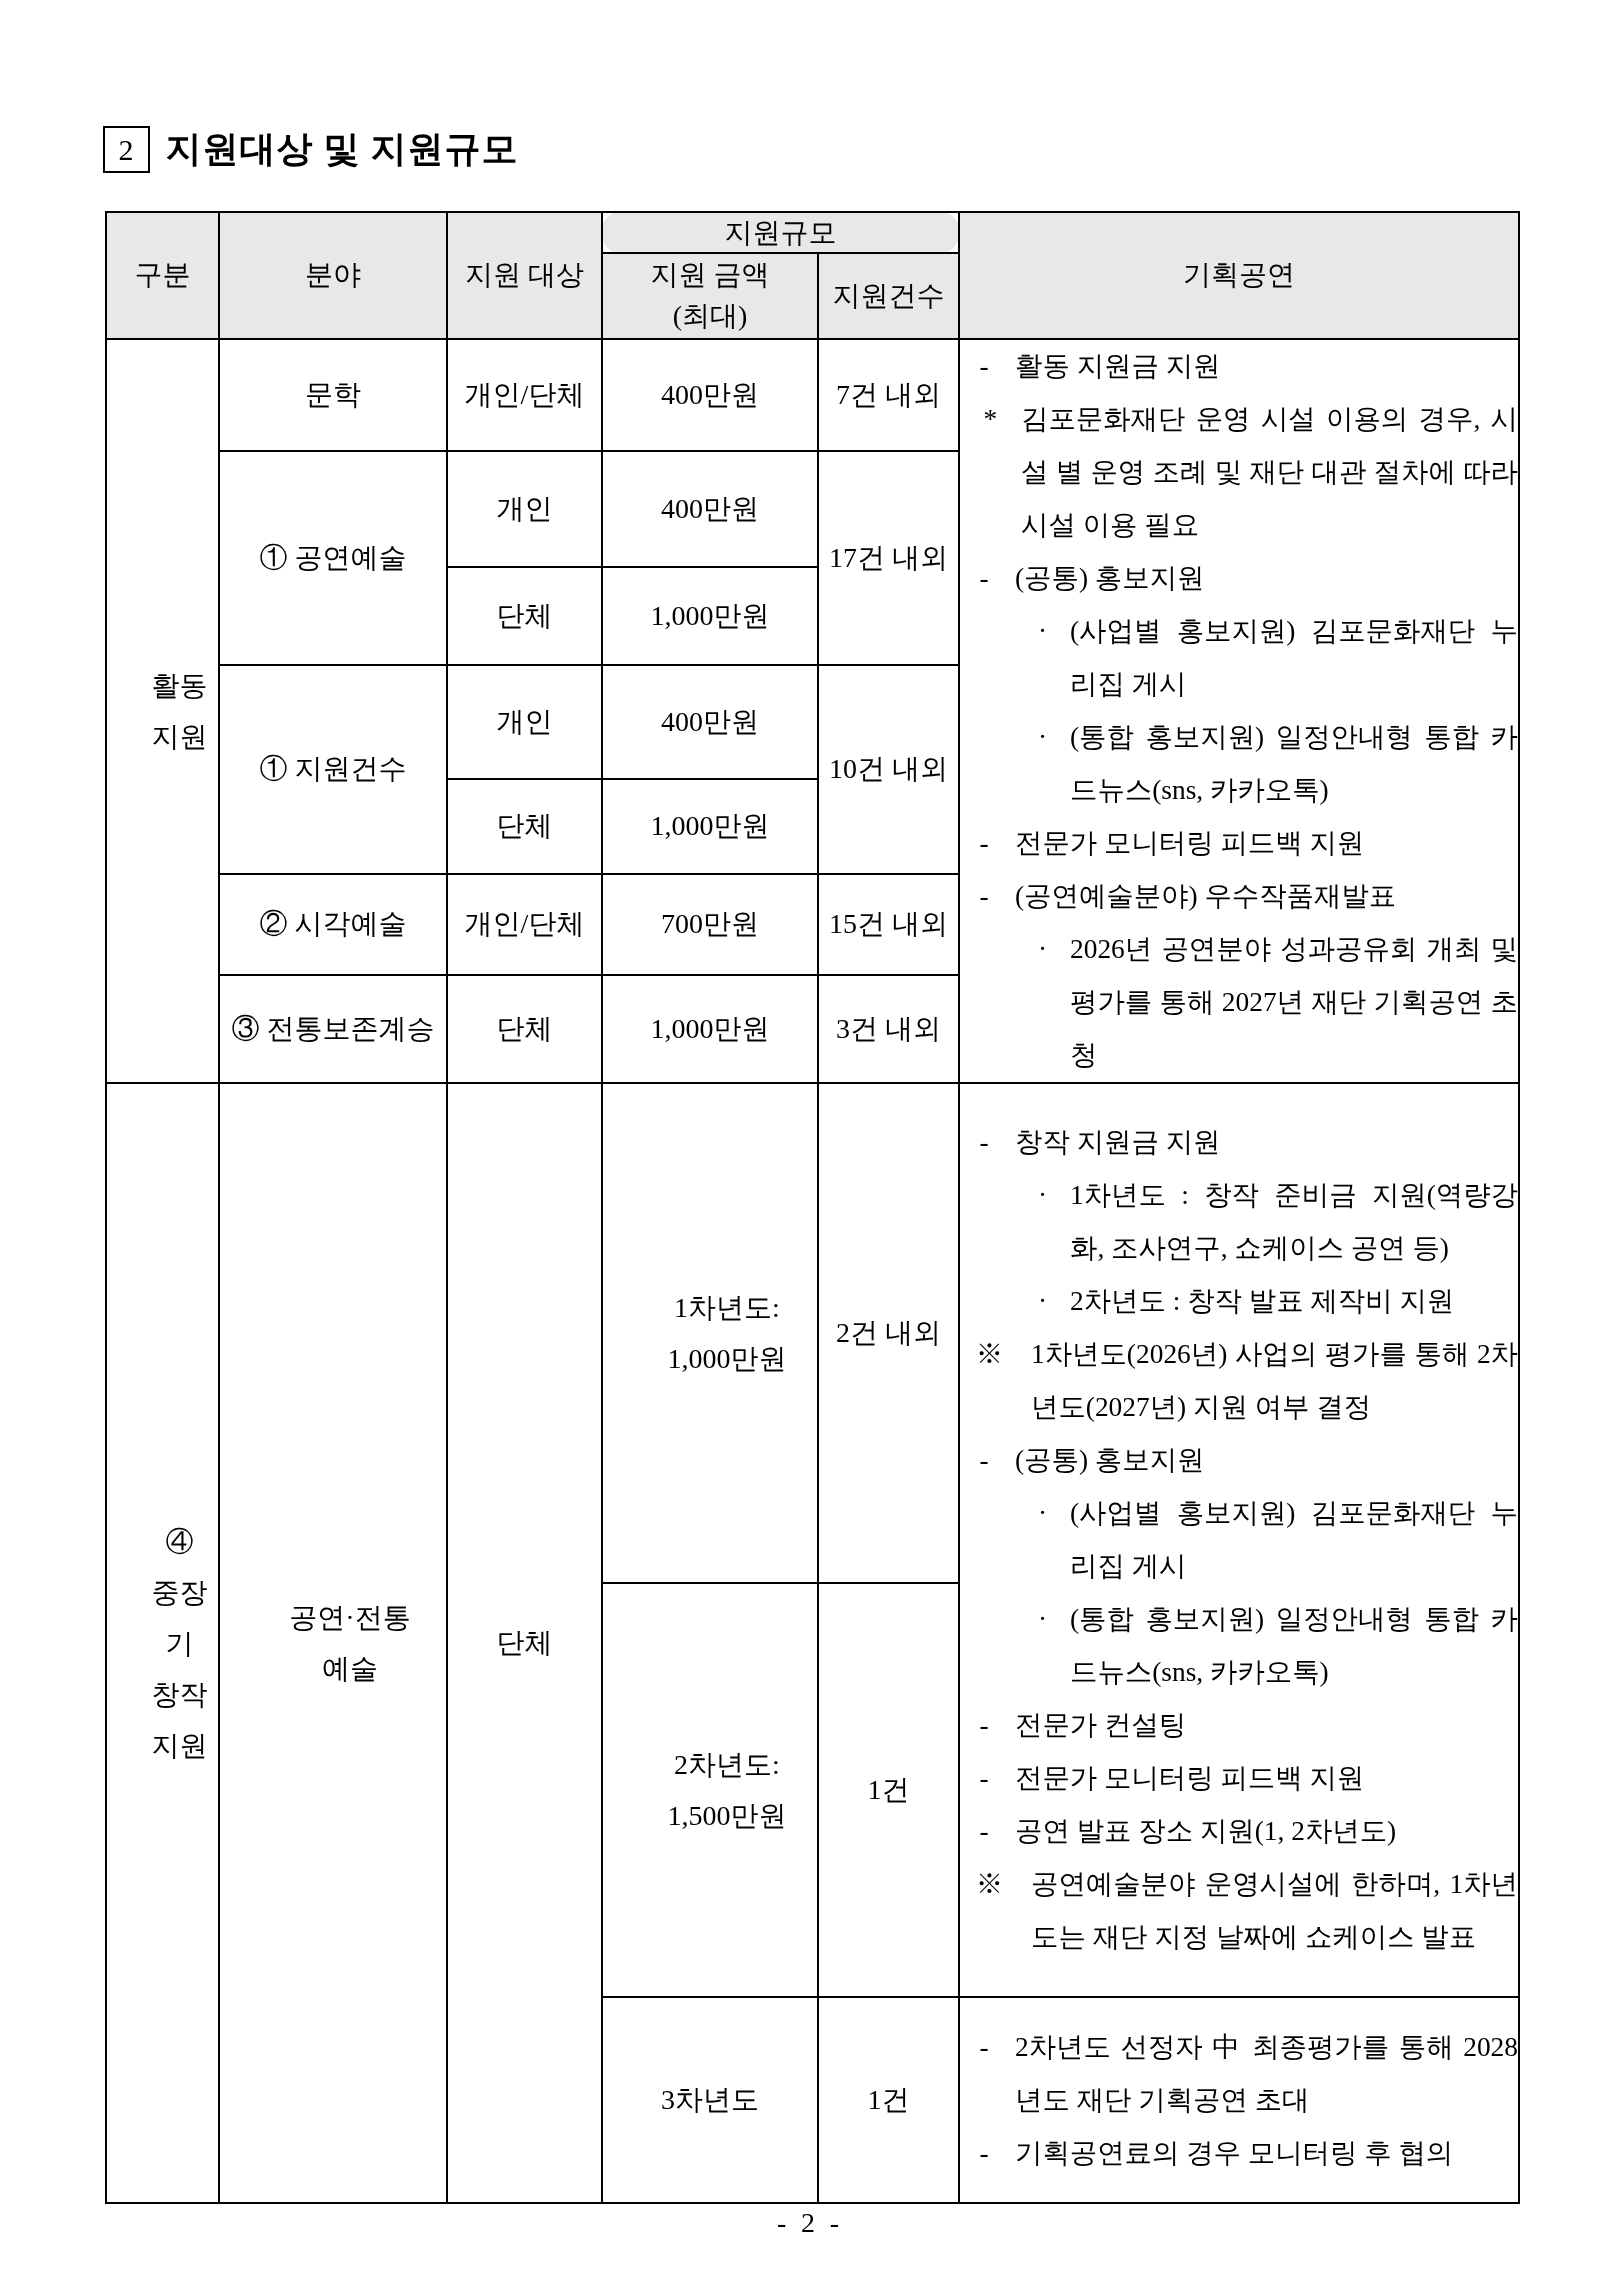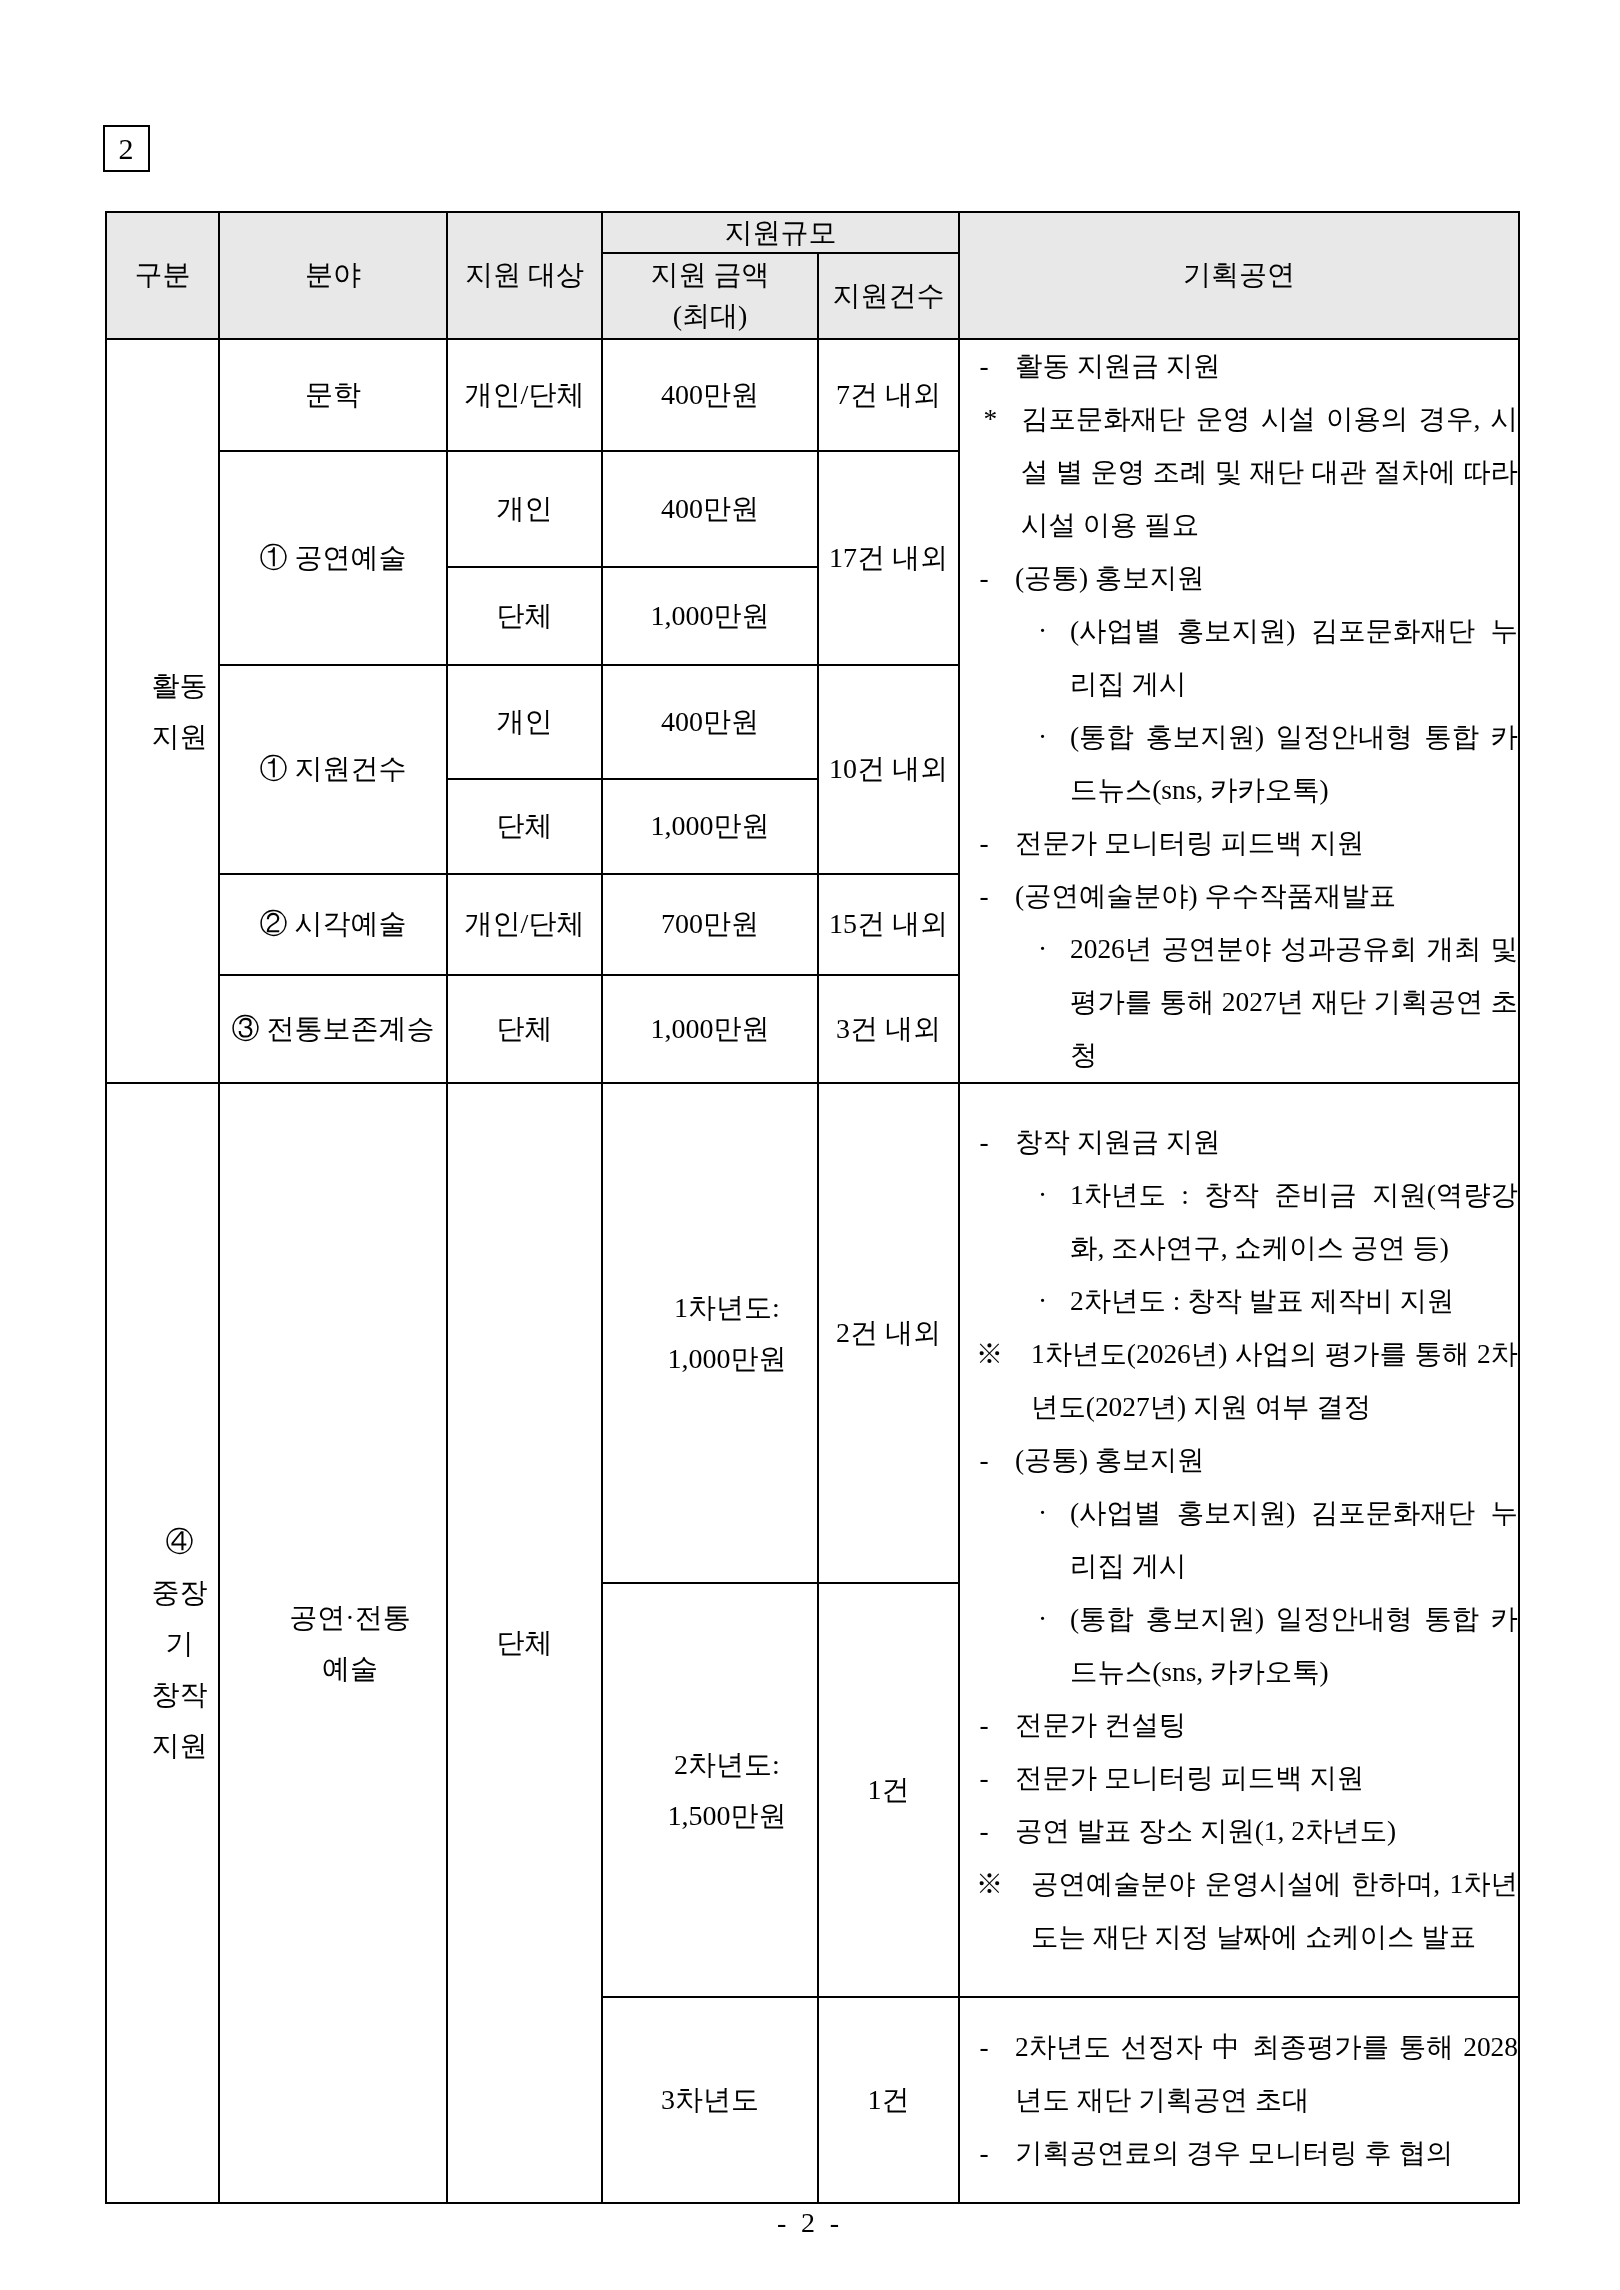--- a/index.html
+++ b/index.html
@@ -75,38 +75,39 @@
   .page-footer{
     position:absolute;left:0;top:2207px;width:100%;
     text-align:center;font-size:28px;letter-spacing:3.9px;
   }
 </style>
 </head>
 <body>
 
 <div class="doc-title">
   <span class="num-box">2</span>
+  <span>지원대상 및 지원규모</span>
 </div>
 
 <table class="grid">
   <colgroup>
     <col style="width:113px">
       <col style="width:228px">
       <col style="width:155px">
     <col style="width:216px">
       <col style="width:141px">
       <col style="width:560px">
   </colgroup>
   <tbody>
 
     <tr style="height:39px">
       <th rowspan="2">구분</th>
       <th rowspan="2">분야</th>
       <th rowspan="2">지원 대상</th>
-      <th colspan="2" style="line-height:39px;">지원규모</th>
+      <th colspan="2" style="line-height:39px;border-radius:18px;">지원규모</th>
       <th rowspan="2">기획공연</th>
     </tr>
     <tr style="height:86px">
       <th>
         <div>지원 금액</div>
         <div>(최대)</div>
       </th>
       <th>지원건수</th>
     </tr>
 

